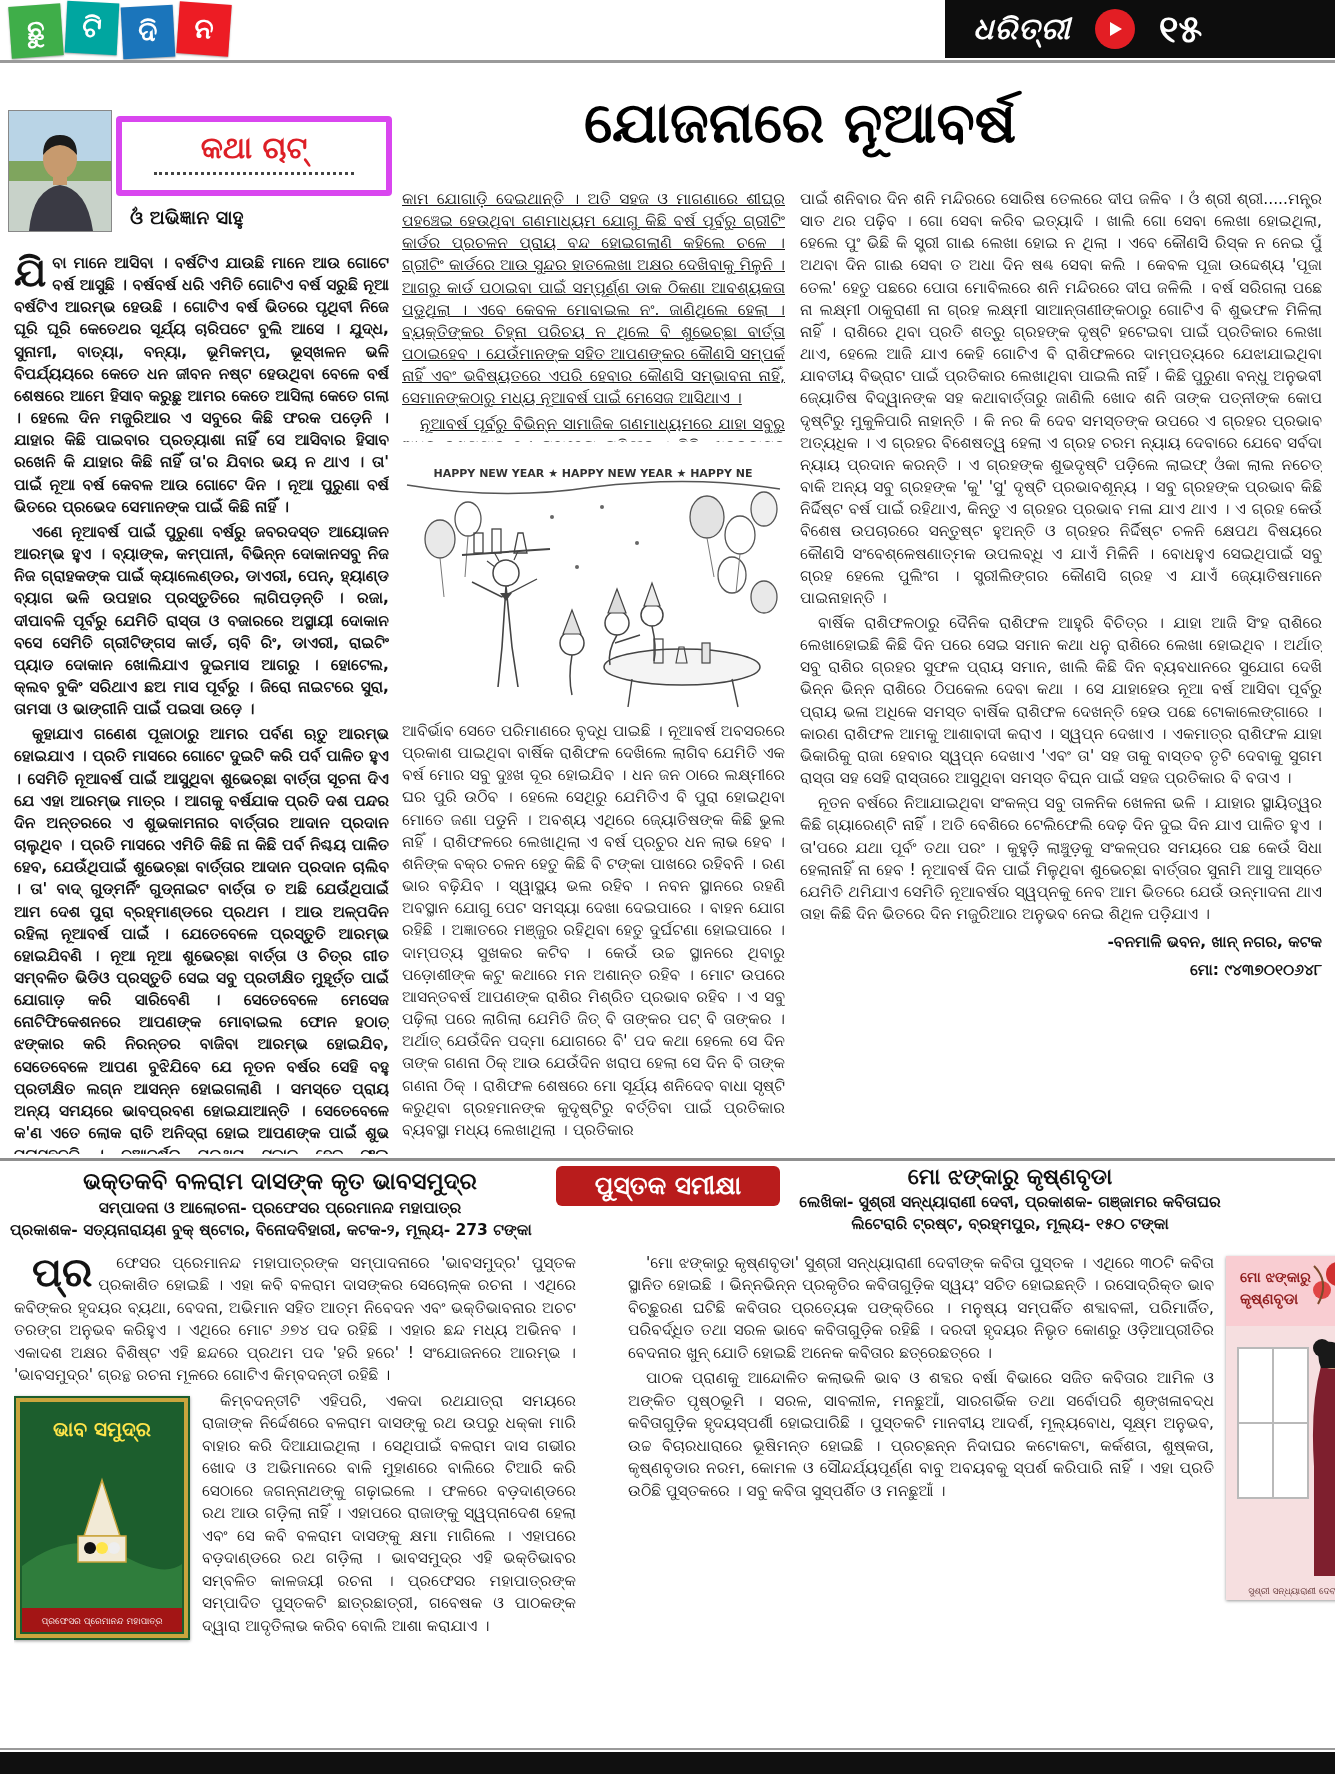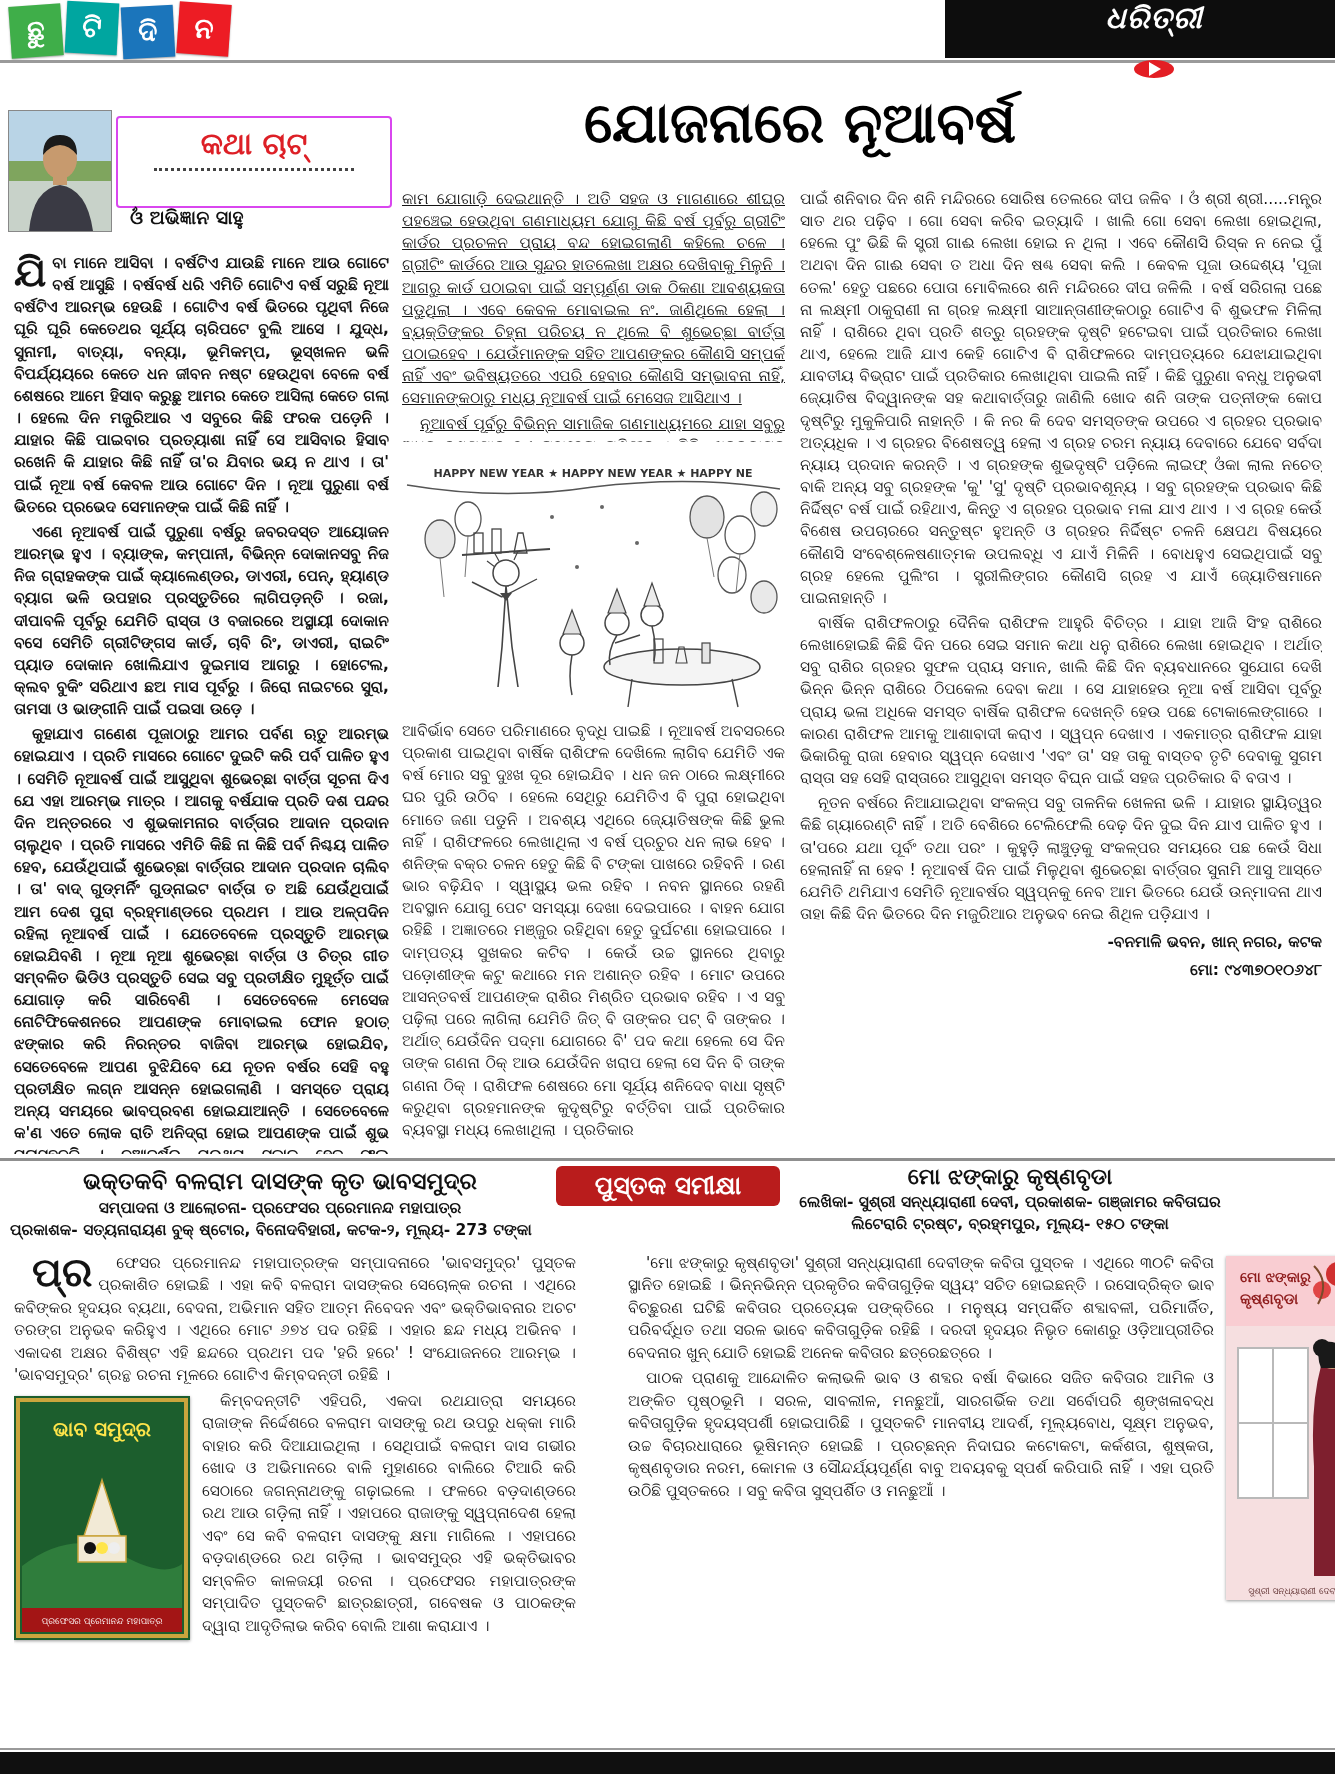--- a/index.html
+++ b/index.html
@@ -2,29 +2,29 @@
 <html><head>
 <meta charset="utf-8">
 <style>
   html,body{margin:0;padding:0;background:#e8e8e8;}
   body{font-family:"DejaVu Sans",sans-serif;}
   .page{position:relative;width:1335px;height:1774px;background:#ffffff;overflow:hidden;margin:0 auto;}
 
   
   .tile{position:absolute;width:52px;height:52px;color:#fff;font-weight:bold;font-size:28px;display:flex;align-items:center;justify-content:center;box-shadow:0 1px 2px rgba(0,0,0,.35);}
   .top-rule{position:absolute;left:0;top:60px;width:1335px;height:3px;background:#9a9a9a;}
-  .masthead{position:absolute;left:945px;top:0;width:390px;height:58px;background:#0d0d0d;display:flex;align-items:center;gap:24px;padding-left:28px;box-sizing:border-box;flex-direction:column;}
+  .masthead{position:absolute;left:945px;top:0;width:390px;height:58px;background:#0d0d0d;display:flex;align-items:center;gap:24px;padding-left:28px;box-sizing:border-box;}
   .brand{color:#fff;font-weight:bold;font-style:italic;font-size:30px;letter-spacing:1px;}
   .play-logo{width:40px;height:40px;border-radius:50%;background:#e31e24;display:flex;align-items:center;justify-content:center;}
   .play-logo svg{display:block;}
   .pageno{color:#fff;font-weight:bold;font-size:38px;}
 
   
   .author-photo{position:absolute;left:8px;top:110px;width:102px;height:120px;border:1px solid #888;overflow:hidden;}
-  .kicker-box{position:absolute;left:116px;top:116px;width:276px;height:92px;border:2px solid #d946ef;border-radius:4px;text-align:center;box-sizing:border-box;padding-top:8px;}
+  .kicker-box{position:absolute;left:116px;top:116px;width:276px;height:80px;border:6px solid #d946ef;border-radius:4px;text-align:center;box-sizing:border-box;padding-top:8px;}
   .kicker-text{color:#dd1f26;font-weight:bold;font-size:30px;}
   .kicker-dots{width:200px;margin:6px auto 0;border-bottom:3px dotted #444;}
   .author-name{position:absolute;left:130px;top:206px;width:260px;font-weight:bold;font-size:19px;color:#111;}
 
   
   .headline{position:absolute;left:420px;top:92px;width:760px;text-align:center;color:#000000;font-weight:bold;font-size:56px;line-height:1.1;}
 
   
   .col{position:absolute;text-align:justify;font-size:15.5px;line-height:1.43;color:#131313;overflow:hidden;}
   .col p{margin:0 0 3px;text-indent:18px;}

